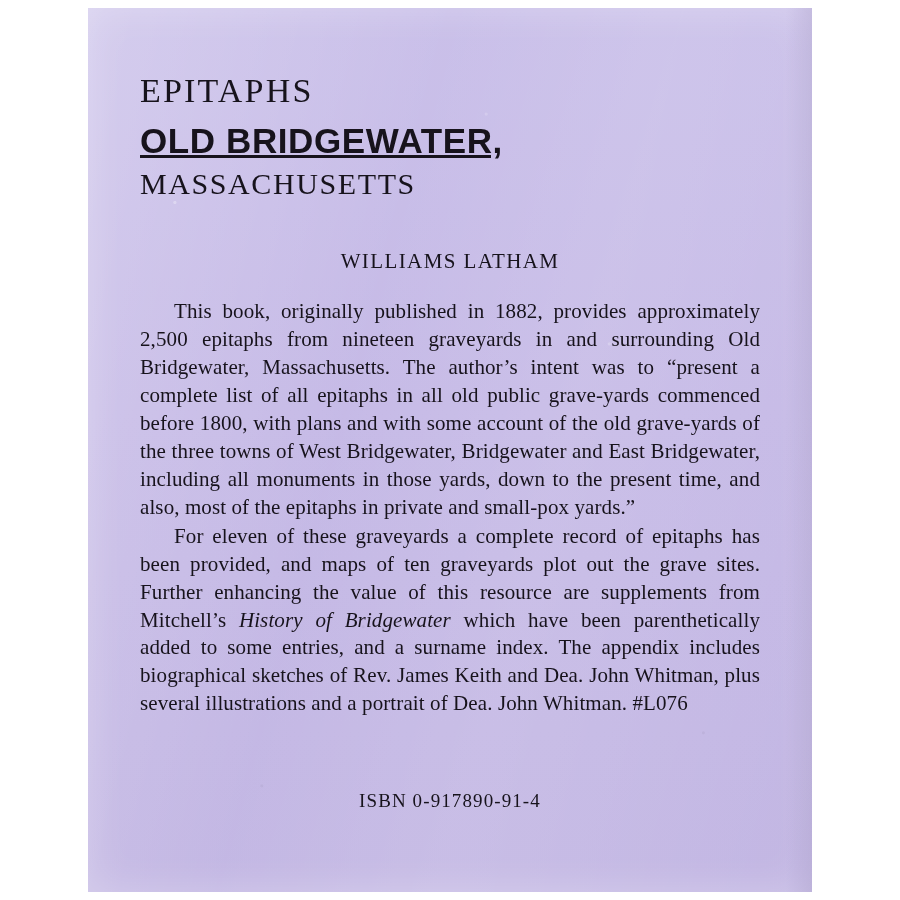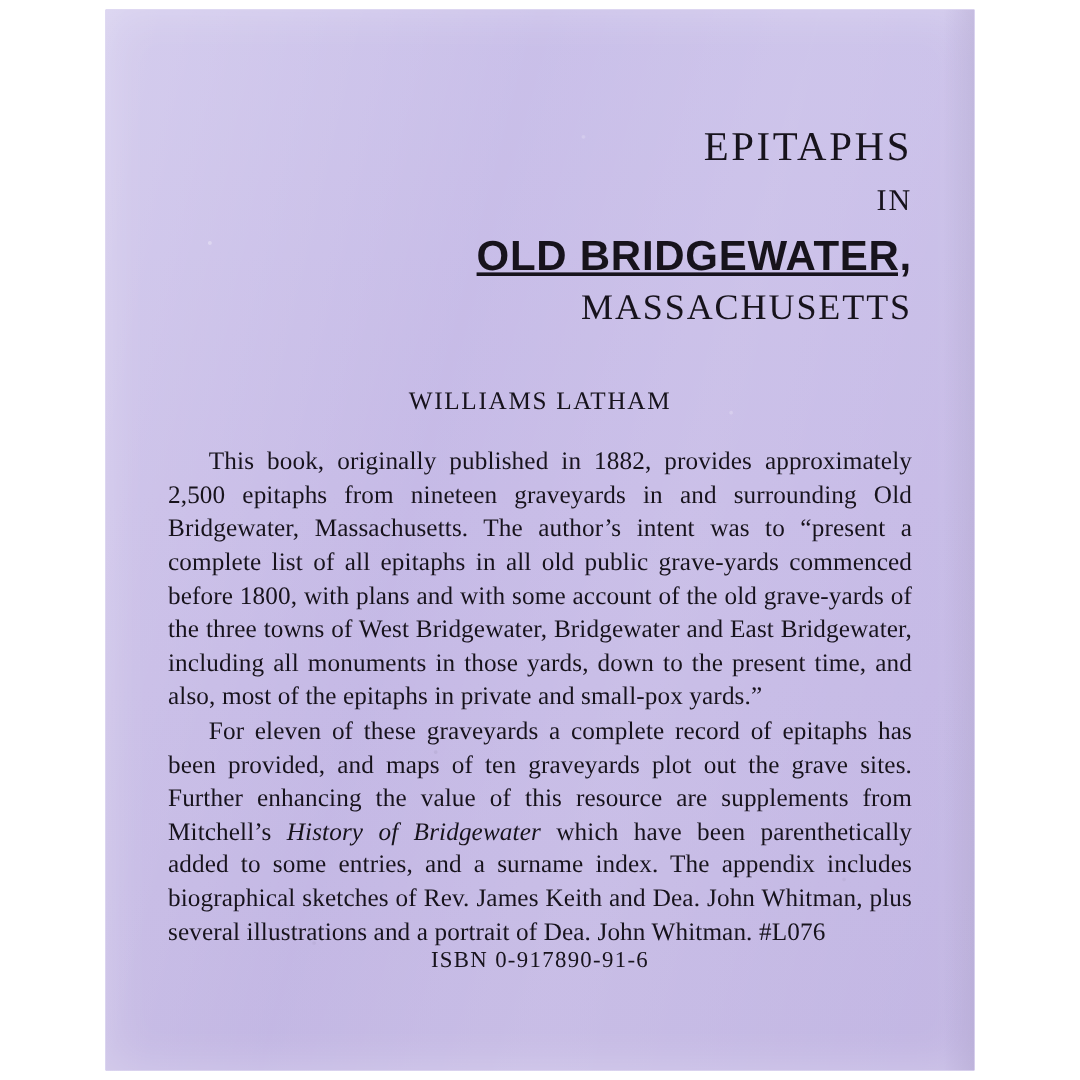--- a/index.html
+++ b/index.html
@@ -56,22 +56,22 @@
     background: linear-gradient(90deg, rgba(120,105,160,0.00) 0%, rgba(120,105,160,0.18) 100%);
     pointer-events: none;
   }
   .content {
     position: relative;
     z-index: 2;
     padding: 0 52px;
     color: #17131c;
   }
   .title-block {
-    text-align: right;
-    padding-top: 96px;
+    text-align: left;
+    padding-top: 64px;
   }
   .t-line1 {
     font-size: 34px;
     letter-spacing: 2.2px;
     line-height: 1.1;
     font-weight: 400;
   }
   .t-line2 {
     font-size: 25px;
     letter-spacing: 1.6px;
@@ -130,31 +130,30 @@
 <body>
 
 <div id="page">
 
   <div id="cover">
 
     <div class="content">
 
       <div class="title-block">
         <div class="t-line1">EPITAPHS</div>
-        <div class="t-line2">IN</div>
         <div class="t-line3">OLD BRIDGEWATER,</div>
         <div class="t-line4">MASSACHUSETTS</div>
       </div>
 
       <div class="author">WILLIAMS LATHAM</div>
 
       <div class="blurb">
         <p><span>This book, originally published in 1882, provides approximately 2,500 epitaphs from nineteen graveyards in and surrounding Old Bridgewater, Massachusetts. The author’s intent was to “present a complete list of all epitaphs in all old public grave-yards commenced before 1800, with plans and with some account of the old grave-yards of the three towns of West Bridgewater, Bridgewater and East Bridgewater, including all monuments in those yards, down to the present time, and also, most of the epitaphs in private and small-pox yards.”</span></p>
         <p><span>For eleven of these graveyards a complete record of epitaphs has been provided, and maps of ten graveyards plot out the grave sites. Further enhancing the value of this resource are supplements from Mitchell’s </span><em class="work">History of Bridgewater</em><span> which have been parenthetically added to some entries, and a surname index. The appendix includes biographical sketches of Rev. James Keith and Dea. John Whitman, plus several illustrations and a portrait of Dea. John Whitman.  #L076</span></p>
       </div>
 
     </div>
 
-    <div class="isbn">ISBN 0-917890-91-6</div>
+    <div class="isbn">ISBN 0-917890-91-4</div>
 
   </div>
 
 </div>
 
 </body></html>

